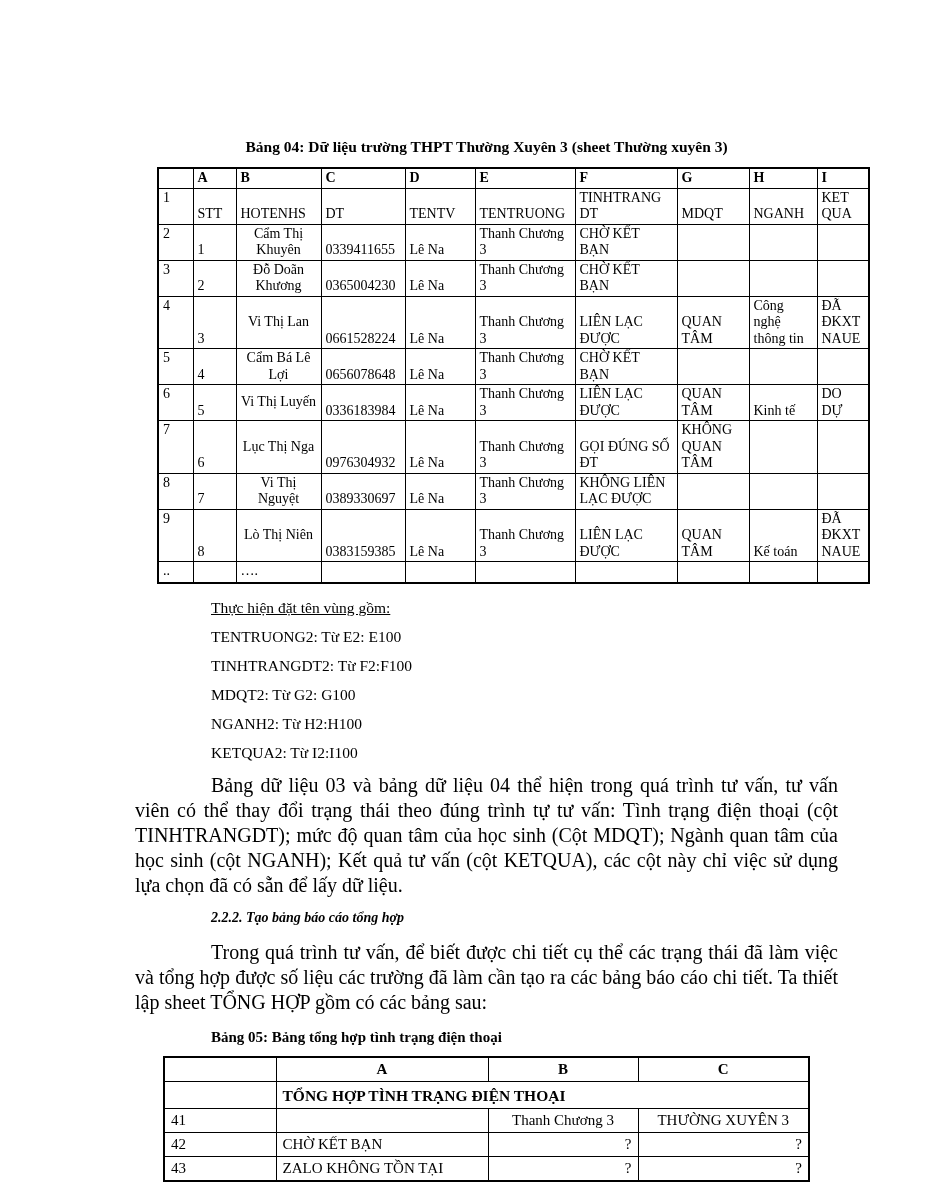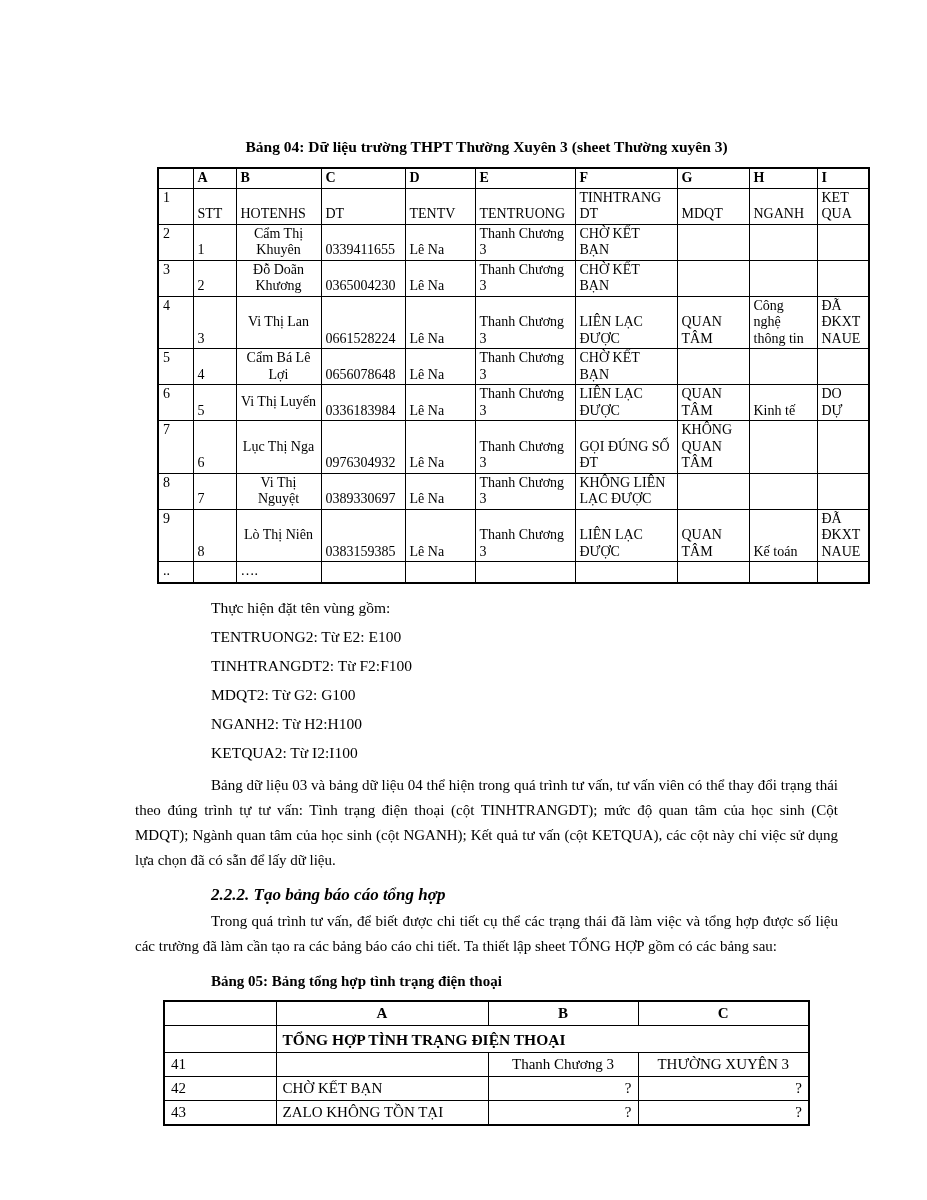--- a/index.html
+++ b/index.html
@@ -14,31 +14,31 @@
   
   .caption-center {
     text-align: center; font-weight: bold; font-size: 15.5px;
     margin: 0 0 11px 0;
   }
   .caption-left {
     font-weight: bold; font-size: 15px;
     margin: 14px 0 10px 76px;
   }
   .section-heading {
-    font-weight: bold; font-style: italic; font-size: 17px;
-    margin: 12px 0 4px 76px;
+    font-weight: bold; font-style: italic; font-size: 14px;
+    margin: 12px 0 14px 76px;
   }
 
   
   .para {
-    font-size: 15px; line-height: 25px; text-align: justify;
+    font-size: 20px; line-height: 25px; text-align: justify;
     text-indent: 76px; margin: 4px 0 6px 0;
   }
   .range-line { font-size: 15.5px; margin: 0 0 12px 76px; line-height: 17px; }
-  .range-intro { margin-top: 15px; }
+  .range-intro { margin-top: 15px; text-decoration: underline; }
 
   
   table.t04 {
     border-collapse: collapse; table-layout: fixed;
     width: 711px; margin-left: 22px;
     font-size: 14px; line-height: 16.5px;
   }
   table.t04, table.t04 td { border: 1px solid #000; }
   table.t04 { border-width: 2px; }
   table.t04 td {

